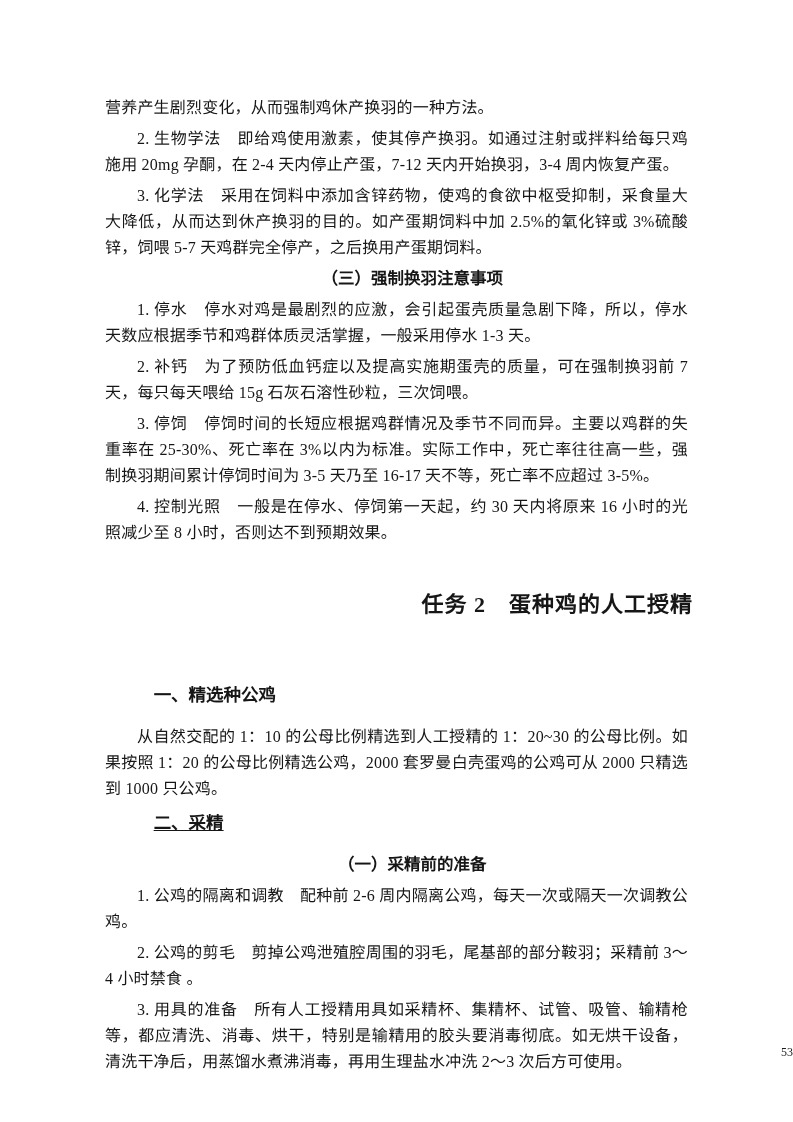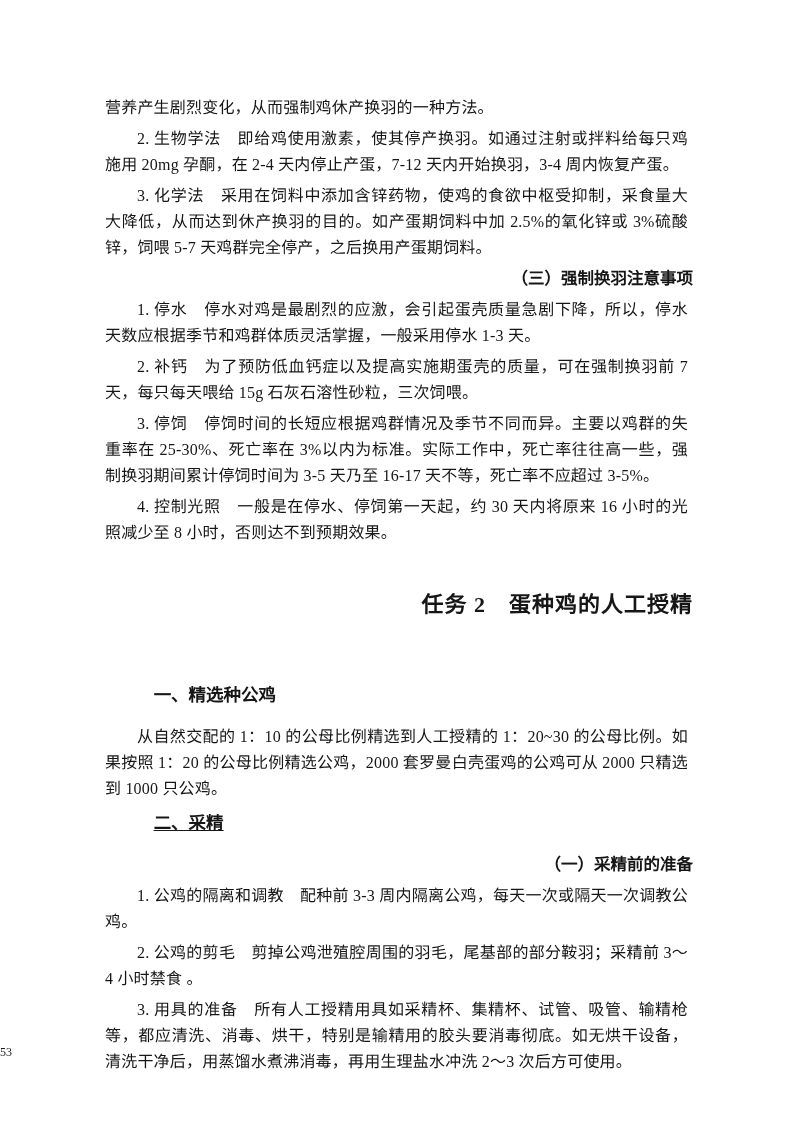--- a/index.html
+++ b/index.html
@@ -31,21 +31,21 @@
   }
   .cont {
     text-indent: 0;
   }
   .subhead {
     margin: 0;
     font-size: 16.5px;
     line-height: 26px;
     font-weight: 700;
     text-indent: 1.9em;
-    text-align: right;
+    text-align: center;
   }
   .title {
     margin: 44px 0 0 0;
     font-size: 22px;
     line-height: 30px;
     font-weight: 700;
     text-align: right;
     letter-spacing: 1px;
   }
   .sec {
@@ -58,21 +58,21 @@
   }
   .sec-first { margin-top: 62px; }
   .sec-mid   { margin-top: 8px; text-decoration: underline; }
   .gap-md    { margin-top: 14px; }
   .gap-sm    { }
   .footer {
     position: absolute;
     top: 1042px;
     left: 0;
     width: 100%;
-    text-align: left;
+    text-align: right;
   }
   .pagenum {
     font-size: 12px;
     line-height: 14px;
     color: #1a1a1a;
   }
 </style>
 </head>
 <body>
 
@@ -98,21 +98,21 @@
     <h1 class="title">任务 2　蛋种鸡的人工授精</h1>
 
     <h2 class="sec sec-first">一、精选种公鸡</h2>
 
     <p class="body gap-md">从自然交配的 1：10 的公母比例精选到人工授精的 1：20~30 的公母比例。如果按照 1：20 的公母比例精选公鸡，2000 套罗曼白壳蛋鸡的公鸡可从 2000 只精选到 1000 只公鸡。</p>
 
     <h2 class="sec sec-mid">二、采精</h2>
 
     <h3 class="subhead gap-sm">（一）采精前的准备</h3>
 
-    <p class="body">1. 公鸡的隔离和调教　配种前 3-3 周内隔离公鸡，每天一次或隔天一次调教公鸡。</p>
+    <p class="body">1. 公鸡的隔离和调教　配种前 2-6 周内隔离公鸡，每天一次或隔天一次调教公鸡。</p>
 
     <p class="body">2. 公鸡的剪毛　剪掉公鸡泄殖腔周围的羽毛，尾基部的部分鞍羽；采精前 3～4 小时禁食 。</p>
 
     <p class="body">3. 用具的准备　所有人工授精用具如采精杯、集精杯、试管、吸管、输精枪等，都应清洗、消毒、烘干，特别是输精用的胶头要消毒彻底。如无烘干设备，清洗干净后，用蒸馏水煮沸消毒，再用生理盐水冲洗 2～3 次后方可使用。</p>
 
   </main>
 
   <footer class="footer">
     <span class="pagenum">53</span>
   </footer>

